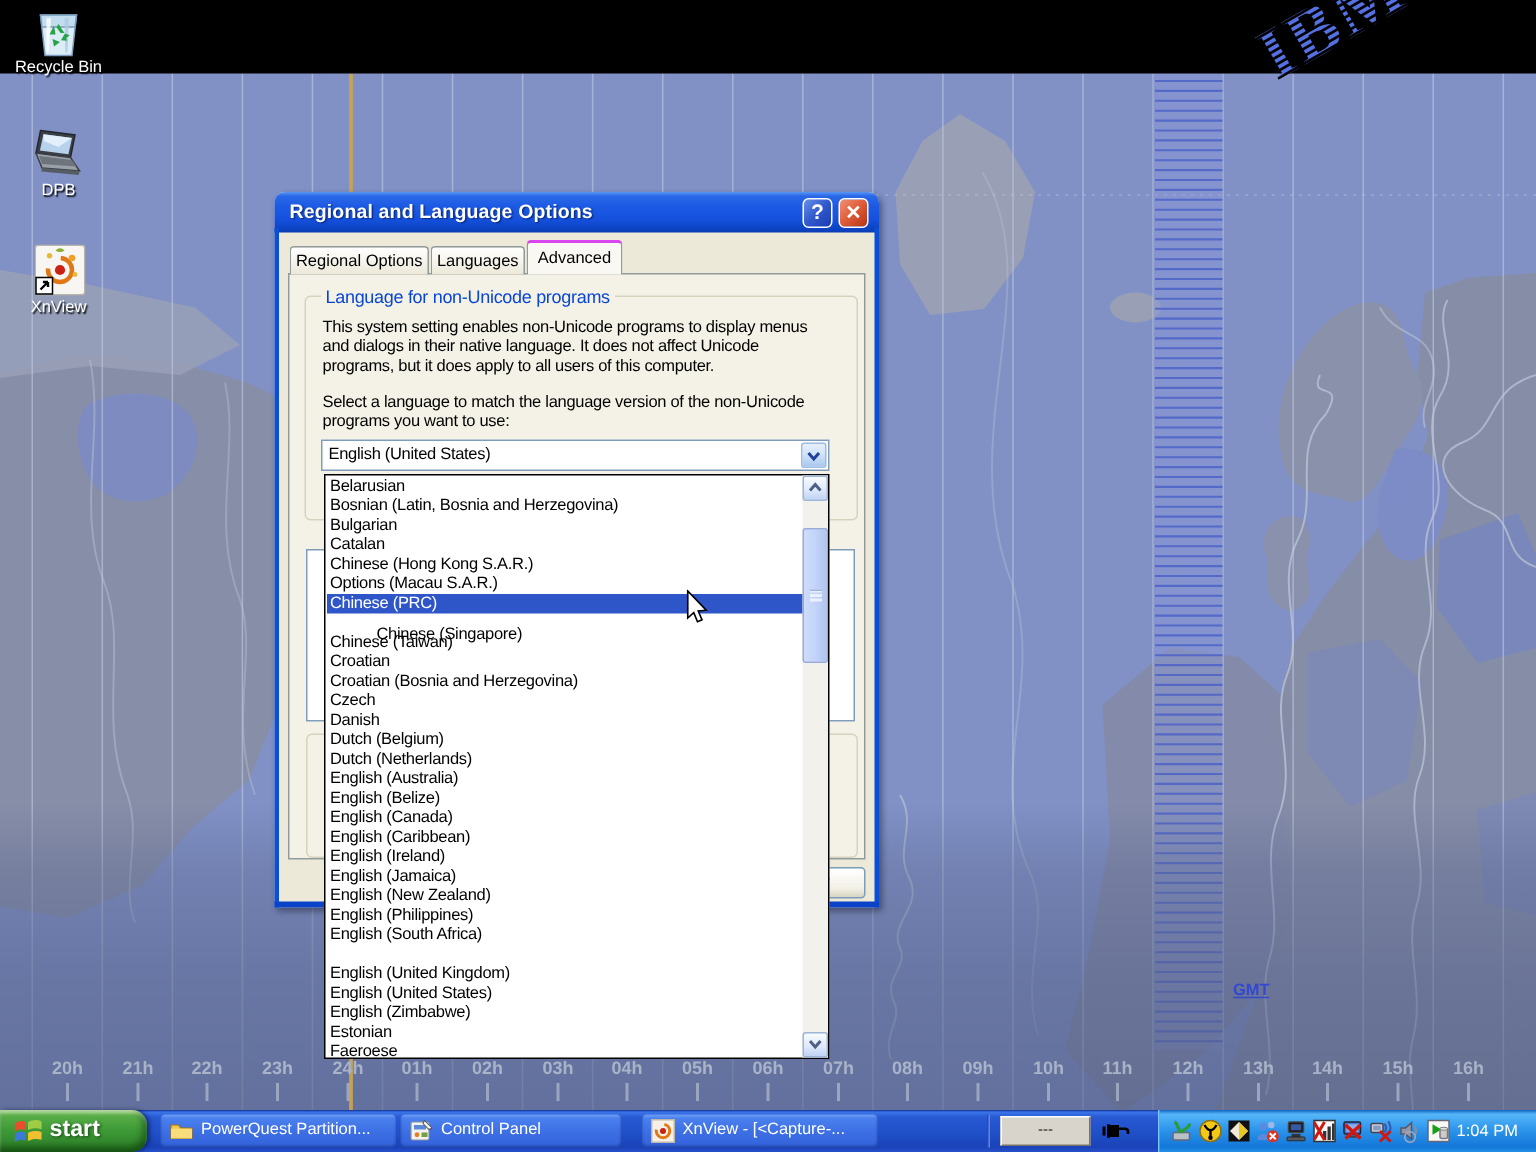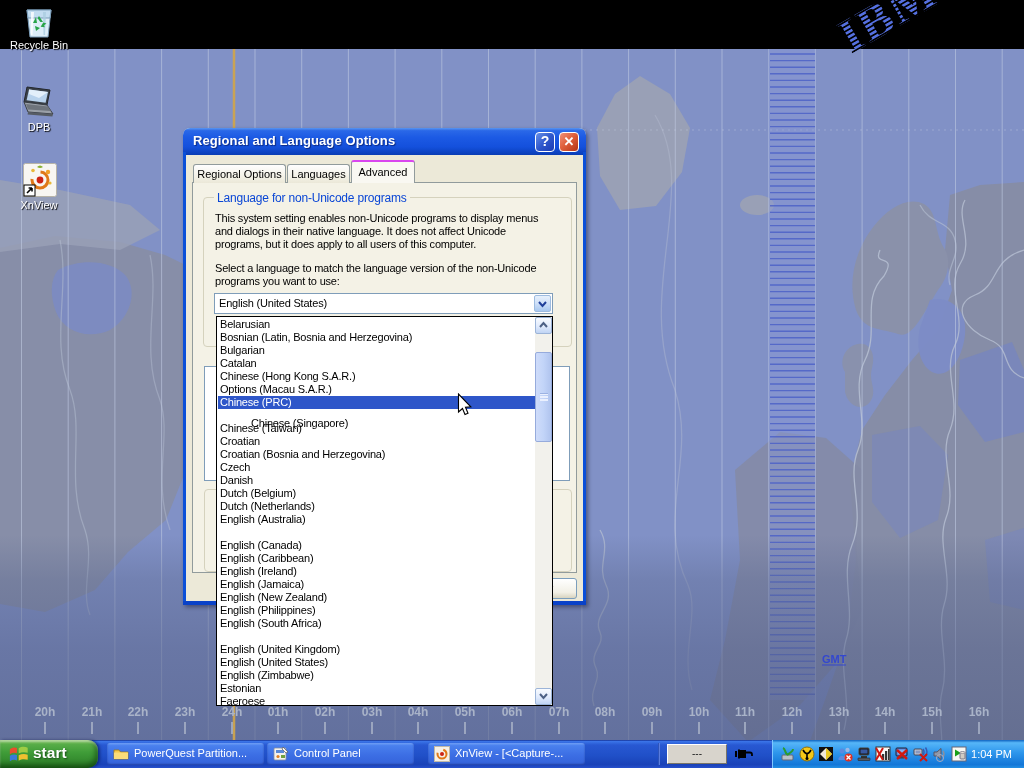--- a/index.html
+++ b/index.html
@@ -355,20 +355,21 @@
 <div class="row rowsel" style="top:79px;">Chinese (PRC)</div>
 <div class="row" style="top:100px;padding-left:33px;">Chinese (Singapore)</div>
 <div class="row" style="top:105px;">Chinese (Taiwan)</div>
 <div class="row" style="top:118px;">Croatian</div>
 <div class="row" style="top:131px;">Croatian (Bosnia and Herzegovina)</div>
 <div class="row" style="top:144px;">Czech</div>
 <div class="row" style="top:157px;">Danish</div>
 <div class="row" style="top:170px;">Dutch (Belgium)</div>
 <div class="row" style="top:183px;">Dutch (Netherlands)</div>
 <div class="row" style="top:196px;">English (Australia)</div>
+<div class="row" style="top:209px;">English (Belize)</div>
 <div class="row" style="top:222px;">English (Canada)</div>
 <div class="row" style="top:235px;">English (Caribbean)</div>
 <div class="row" style="top:248px;">English (Ireland)</div>
 <div class="row" style="top:261px;">English (Jamaica)</div>
 <div class="row" style="top:274px;">English (New Zealand)</div>
 <div class="row" style="top:287px;">English (Philippines)</div>
 <div class="row" style="top:300px;">English (South Africa)</div>
 <div class="row" style="top:326px;">English (United Kingdom)</div>
 <div class="row" style="top:339px;">English (United States)</div>
 <div class="row" style="top:352px;">English (Zimbabwe)</div>

